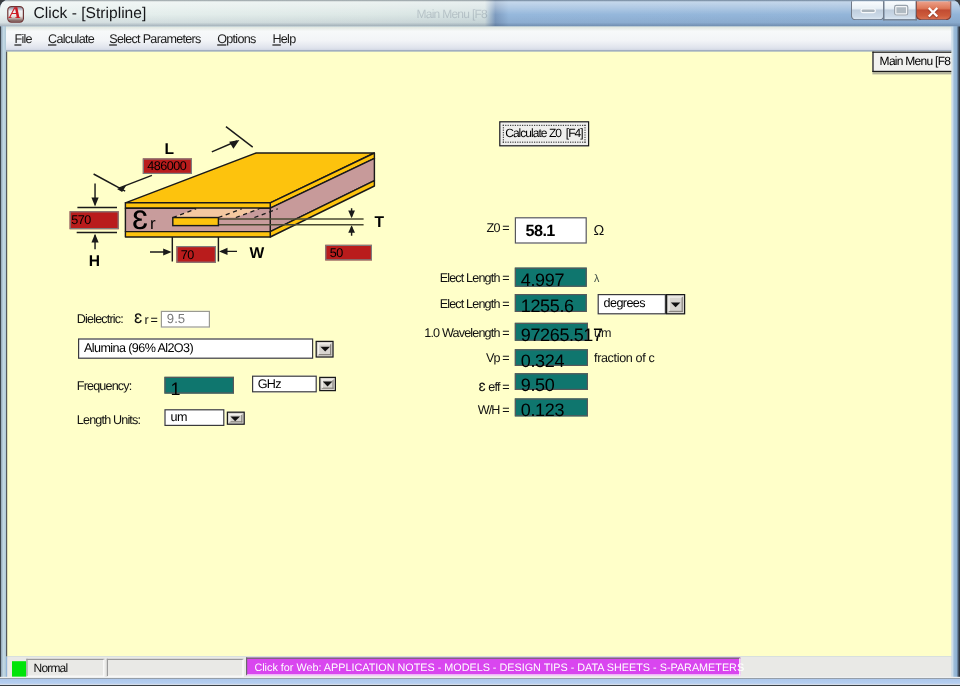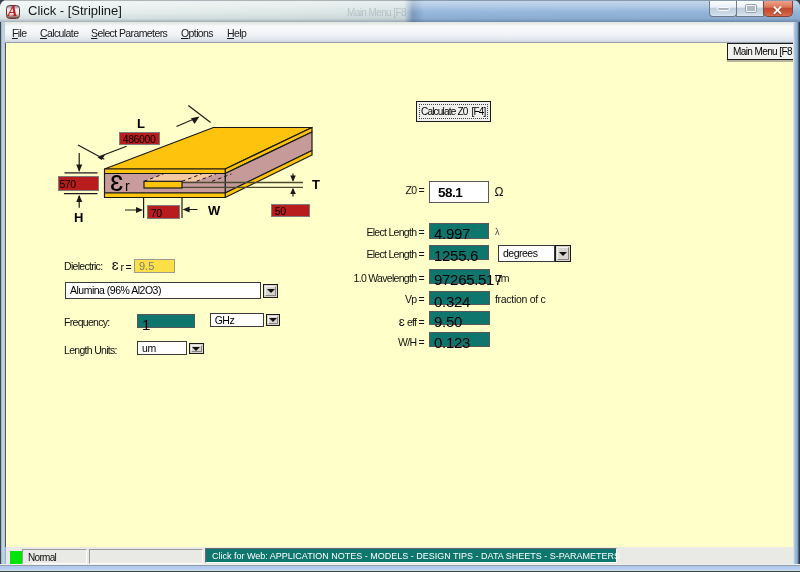--- a/index.html
+++ b/index.html
@@ -31,21 +31,21 @@
 #fleft{position:absolute;left:0;top:22px;width:5px;height:550px;background:linear-gradient(90deg,#3a424a 0%,#3e464e 11%,#9cb0c0 25%,#c2d8e4 55%,#bad2de 80%,#aec6d4 100%)}
 #fright{position:absolute;left:793px;top:22px;width:7px;height:550px;background:linear-gradient(90deg,#e8f0f4 0%,#9dbcd8 30%,#8fb2d4 60%,#3c4a5c 85%,#23272b 100%)}
 #fbottom{position:absolute;left:0;top:564px;width:800px;height:8px;background:linear-gradient(180deg,#eef0f0 0%,#eef0f0 11%,#98a0aa 13%,#939ca6 24%,#aec8ec 27%,#b4cef0 60%,#c0d2ee 74%,#d2dcea 78%,#d6deea 86%,#3c4248 89%,#363c42 100%)}
 
 #status{position:absolute;left:6px;top:547px;width:787px;height:18px;background:#e9e9e6}
 #grn{position:absolute;left:4px;top:4px;width:12px;height:13px;background:#00e409}
 .panel{position:absolute;top:2px;height:15px;border-top:1px solid #9a9a9a;border-left:1px solid #9a9a9a;border-bottom:1px solid #fdfdfd;border-right:1px solid #fdfdfd;background:#e9e9e6;box-sizing:border-box}
 #pnl1{left:16px;width:65px}
 #pnl2{left:83px;width:114px}
 #pnl1 span{position:absolute;left:5px;top:2px;font-size:10px;letter-spacing:-0.7px;color:#111}
-#teal{position:absolute;left:199px;top:1px;width:412px;height:15px;background:#0f766e;border-top:1px solid #6a6a6a;border-left:1px solid #6a6a6a;border-bottom:1px solid #fdfdfd;border-right:1px solid #fdfdfd;box-sizing:border-box}
+#teal{position:absolute;left:199px;top:1px;width:412px;height:15px;background:#d946ef;border-top:1px solid #6a6a6a;border-left:1px solid #6a6a6a;border-bottom:1px solid #fdfdfd;border-right:1px solid #fdfdfd;box-sizing:border-box}
 #teal span{position:absolute;left:6px;top:2px;font-size:9px;color:#fff;white-space:nowrap}
 
 .lbl{position:absolute;font-size:10.5px;letter-spacing:-0.7px;color:#111;white-space:nowrap}
 .rlbl{position:absolute;font-size:10.5px;letter-spacing:-0.7px;color:#111;white-space:nowrap;text-align:right}
 .tb{position:absolute;background:#0f766e;border:1px solid #58585a;box-sizing:border-box;font-size:15px;letter-spacing:-0.3px;color:#000;white-space:nowrap}
 .tb span{position:absolute;left:4px;top:1px}
 .cbf{position:absolute;background:#fff;border:1px solid #3a3a3c;box-sizing:border-box}
 .cbf span{position:absolute;left:4px;top:1px;font-size:10.5px;letter-spacing:-0.5px;color:#000}
 .cbb{position:absolute;background:#d8d5d0;border:1px solid #1a1a1a;box-sizing:border-box}
 .cbb:before{content:"";position:absolute;left:1px;top:1px;right:1px;bottom:1px;border-top:1px solid #f4f2ee;border-left:1px solid #f4f2ee;border-right:1px solid #88847e;border-bottom:1px solid #88847e}
@@ -166,21 +166,21 @@
     <div class="dimbox" style="left:140.7px;top:161.5px;width:33px;height:14px">
         <span style="position:absolute;left:3px;top:1px">70</span>
       </div>
     <div class="dimbox" style="left:264.7px;top:160.6px;width:39px;height:13px">
         <span style="position:absolute;left:3px;top:0px">50</span>
       </div>
 
     <div class="lbl" style="left:58px;top:216.5px">Dielectric:</div>
     <div class="lbl" style="left:105.7px;top:212.5px;font-size:15px;letter-spacing:0">ɛ</div>
     <div class="lbl" style="left:114.5px;top:217.5px">r =</div>
-    <div style="position:absolute;left:128px;top:215.6px;width:40.5px;height:14px;background:#fde047;border:1px solid #9a9a92;box-sizing:border-box">
+    <div style="position:absolute;left:128px;top:215.6px;width:40.5px;height:14px;background:#ffffff;border:1px solid #9a9a92;box-sizing:border-box">
         <span style="position:absolute;left:4px;top:0px;font-size:11px;color:#7a7a7a">9.5</span>
       </div>
 
     <div class="cbf" style="left:59px;top:239.2px;width:196px;height:17px">
         <span>Alumina (96% Al2O3)</span>
       </div>
     <div class="cbb" style="left:257.3px;top:240.7px;width:15px;height:14px">
         <i></i>
       </div>
 

